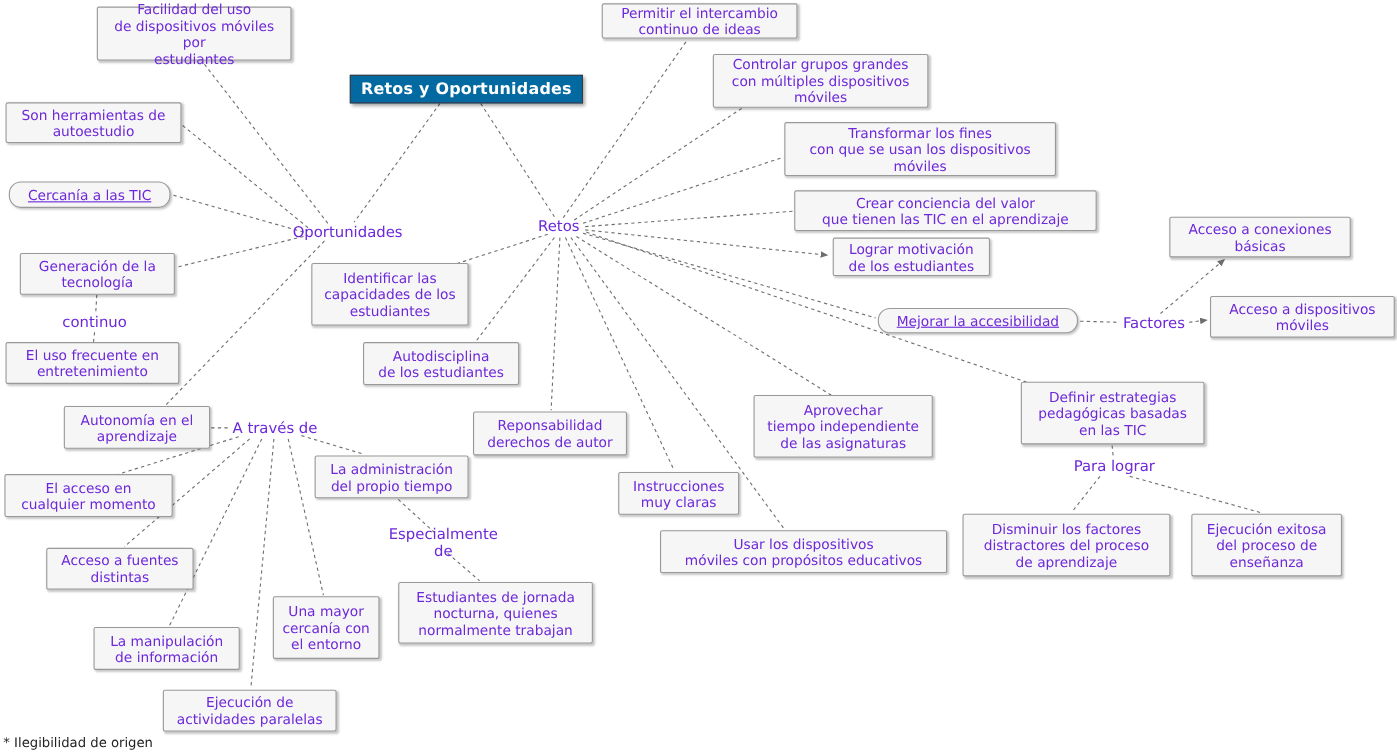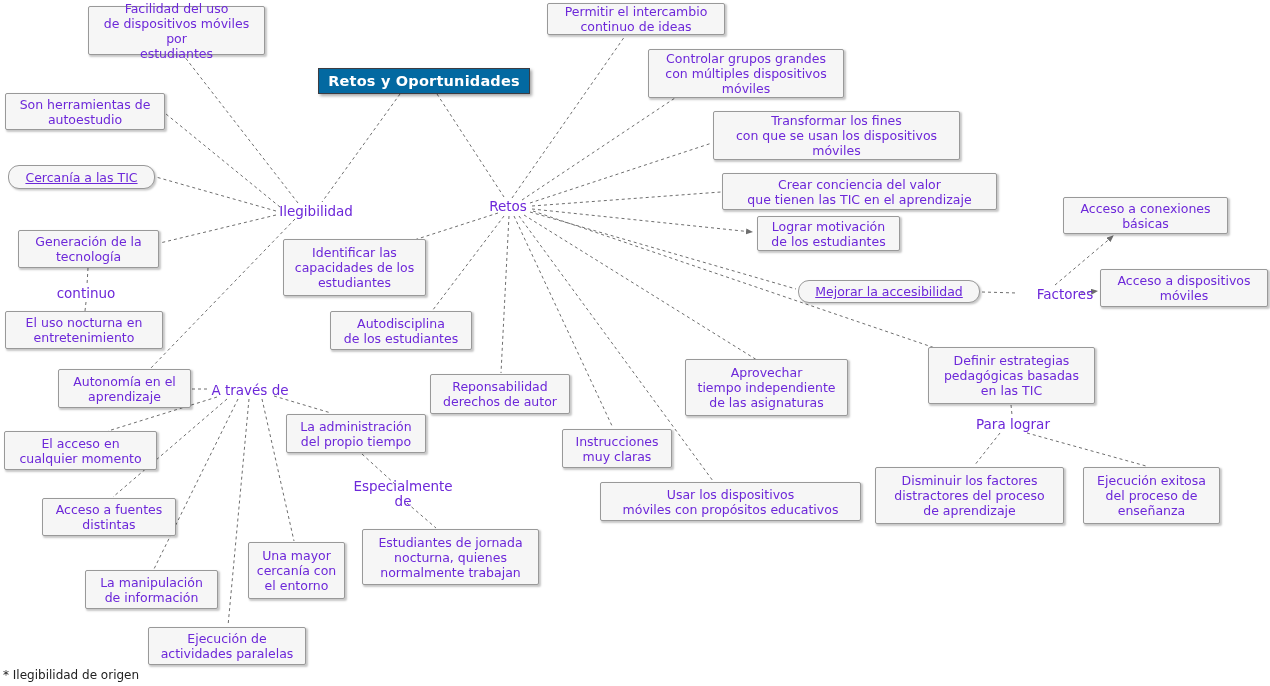--- a/index.html
+++ b/index.html
@@ -69,32 +69,32 @@
       <line x1="262" y1="399" x2="294" y2="541" stroke="#6e6e6e" stroke-width="1" stroke-dasharray="3,3"></line>
       <line x1="274" y1="396" x2="331" y2="413" stroke="#6e6e6e" stroke-width="1" stroke-dasharray="3,3"></line>
       <line x1="362" y1="454" x2="396" y2="485" stroke="#6e6e6e" stroke-width="1" stroke-dasharray="3,3"></line>
       <line x1="407" y1="503" x2="436" y2="528" stroke="#6e6e6e" stroke-width="1" stroke-dasharray="3,3"></line>
       <line x1="1011" y1="405" x2="1012" y2="415" stroke="#6e6e6e" stroke-width="1" stroke-dasharray="3,3"></line>
       <line x1="1000" y1="433" x2="974" y2="466" stroke="#6e6e6e" stroke-width="1" stroke-dasharray="3,3"></line>
       <line x1="1027" y1="433" x2="1146" y2="466" stroke="#6e6e6e" stroke-width="1" stroke-dasharray="3,3"></line>
     </svg>
   <div id="nodes">
       <div class="node title" style="left: 318px; top: 68px; width: 212px; height: 26px;">Retos y Oportunidades</div>
-      <div class="node label" style="left: 263px; top: 203px; width: 106px; height: 16px;">Ilegibilidad</div>
+      <div class="node label" style="left: 263px; top: 203px; width: 106px; height: 16px;">Oportunidades</div>
       <div class="node label" style="left: 485px; top: 198px; width: 46px; height: 16px;">Retos</div>
       <div class="node box" style="left: 88px; top: 6px; width: 177px; height: 49px;">Facilidad del uso
 de dispositivos móviles por
 estudiantes</div>
       <div class="node box" style="left: 5px; top: 93px; width: 160px; height: 37px;">Son herramientas de
 autoestudio</div>
       <div class="node box underline" style="left: 8px; top: 165px; width: 147px; height: 24px;">Cercanía a las TIC</div>
       <div class="node box" style="left: 18px; top: 230px; width: 141px; height: 38px;">Generación de la
 tecnología</div>
       <div class="node label" style="left: 53px; top: 286px; width: 66px; height: 15px;">continuo</div>
-      <div class="node box" style="left: 5px; top: 311px; width: 158px; height: 38px;">El uso nocturna en
+      <div class="node box" style="left: 5px; top: 311px; width: 158px; height: 38px;">El uso frecuente en
 entretenimiento</div>
       <div class="node box" style="left: 58px; top: 369px; width: 133px; height: 39px;">Autonomía en el
 aprendizaje</div>
       <div class="node label" style="left: 210px; top: 382px; width: 80px; height: 16px;">A través de</div>
       <div class="node box" style="left: 4px; top: 431px; width: 153px; height: 39px;">El acceso en
 cualquier momento</div>
       <div class="node box" style="left: 42px; top: 498px; width: 134px; height: 38px;">Acceso a fuentes
 distintas</div>
       <div class="node box" style="left: 85px; top: 570px; width: 133px; height: 39px;">La manipulación
 de información</div>
@@ -139,20 +139,20 @@
       <div class="node box" style="left: 928px; top: 347px; width: 167px; height: 57px;">Definir estrategias
 pedagógicas basadas
 en las TIC</div>
       <div class="node label" style="left: 974px; top: 416px; width: 78px; height: 16px;">Para lograr</div>
       <div class="node box" style="left: 875px; top: 467px; width: 189px; height: 57px;">Disminuir los factores
 distractores del proceso
 de aprendizaje</div>
       <div class="node box" style="left: 1083px; top: 467px; width: 137px; height: 57px;">Ejecución exitosa
 del proceso de
 enseñanza</div>
-      <div class="node label" style="left: 1019px; top: 286px; width: 60px; height: 16px; margin-left: 16px;">Factores</div>
+      <div class="node label" style="left: 1019px; top: 286px; width: 60px; height: 16px;">Factores</div>
       <div class="node box" style="left: 1063px; top: 197px; width: 165px; height: 37px;">Acceso a conexiones
 básicas</div>
       <div class="node box" style="left: 1100px; top: 269px; width: 168px; height: 38px;">Acceso a dispositivos
 móviles</div>
       <div class="node note" style="left: 3px; top: 667px; width: 180px; height: 16px;">* Ilegibilidad de origen</div>
     </div>
 </div>
 
 </body></html>

